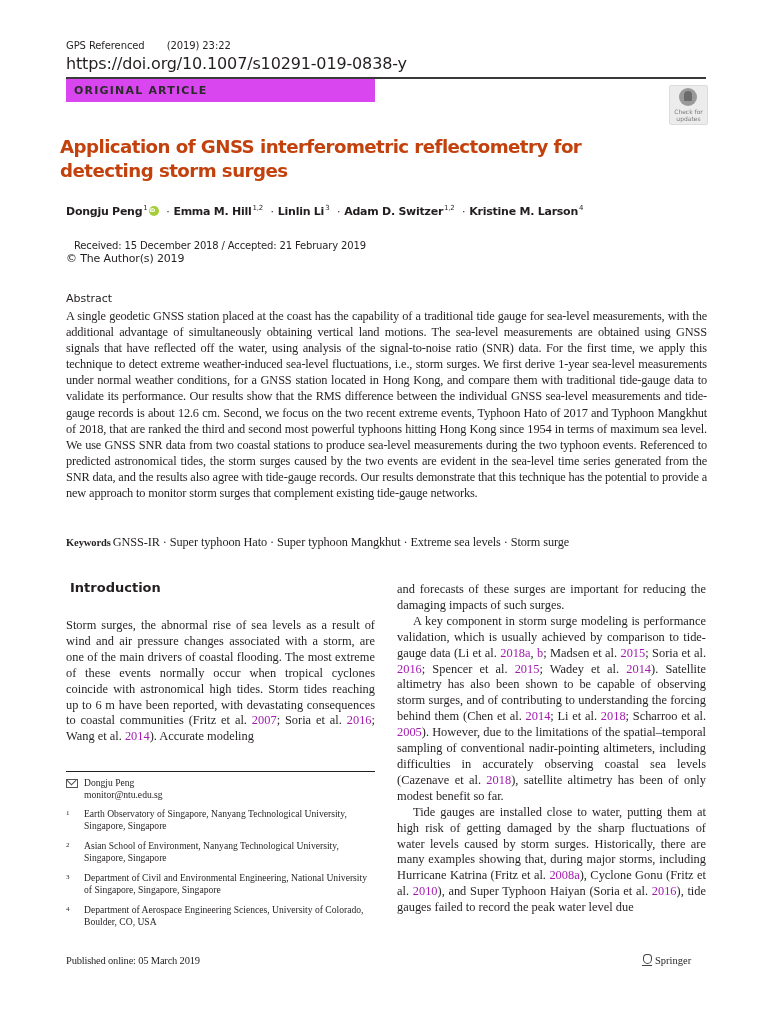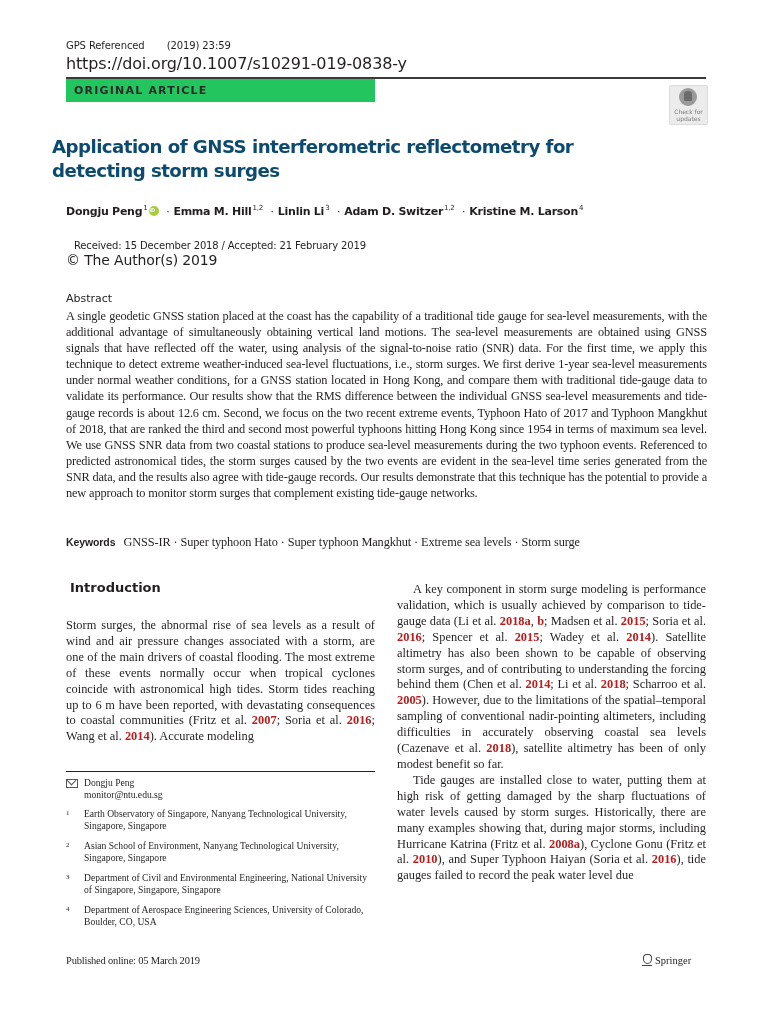--- a/index.html
+++ b/index.html
@@ -6,55 +6,55 @@
   body { width: 771px; height: 1024px; position: relative; overflow: hidden; color: #231f20; }
   .sans { font-family: "DejaVu Sans", "Liberation Sans", sans-serif; }
   .serif { font-family: "Liberation Serif", "DejaVu Serif", serif; }
   .abs { position: absolute; }
 
   #journal-line { left: 66px; top: 40px; font-size: 10px; letter-spacing: -0.1px; }
   #journal-line .vol { margin-left: 22px; }
   #doi-line { left: 66px; top: 54px; font-size: 16px; letter-spacing: -0.15px; }
 
   #top-rule { left: 66px; top: 77px; width: 640px; height: 2px; background: #3a3a3a; }
-  #article-type-band { left: 66px; top: 79px; width: 309px; height: 23px; background: #22c55e; }
+  #article-type-band { left: 66px; top: 79px; width: 309px; height: 23px; background: #d946ef; }
   #article-type-band span { position: absolute; left: 8px; top: 5px; font-size: 11px; font-weight: bold; letter-spacing: 1.2px; color: #2b2b2b; }
 
   #check-updates { left: 669px; top: 85px; width: 37px; height: 38px; background: #ececec; border: 1px solid #dcdcdc; border-radius: 2px; }
   #check-updates .ring { position: absolute; left: 9px; top: 2px; width: 18px; height: 18px; border-radius: 50%; background: #9a9a9a; }
   #check-updates .ring::after { content: ""; position: absolute; left: 5px; top: 3px; width: 8px; height: 10px; border-radius: 4px 4px 1px 1px; background: #6b6b6b; }
   #check-updates .lbl { position: absolute; left: 0; width: 37px; text-align: center; font-size: 6px; line-height: 7px; color: #7a7a7a; }
   #check-updates .l1 { top: 22px; }
   #check-updates .l2 { top: 29px; }
 
-  #title { left: 52px; top: 135px; width: 620px; font-size: 18.2px; line-height: 24px; font-weight: bold; letter-spacing: -0.55px; color: #0c4a6e; }
+  #title { left: 60px; top: 135px; width: 620px; font-size: 18.2px; line-height: 24px; font-weight: bold; letter-spacing: -0.55px; color: #c2410c; }
 
   #authors { left: 66px; top: 204px; font-size: 11px; font-weight: bold; letter-spacing: -0.25px; white-space: nowrap; }
   #authors sup { font-size: 7px; font-weight: normal; vertical-align: 5px; margin-left: 1px; }
   #authors .sep { font-weight: normal; margin: 0 4px; }
   #orcid-icon { display: inline-block; width: 10px; height: 10px; border-radius: 50%; background: #a6ce39; vertical-align: -1px; margin-left: 1px; position: relative; }
   #orcid-icon::after { content: "iD"; position: absolute; left: 1px; top: 1px; font-size: 5px; color: #fff; font-weight: bold; }
 
   #received { left: 74px; top: 240px; font-size: 10px; letter-spacing: -0.15px; }
-  #copyright { left: 66px; top: 252px; font-size: 14px; letter-spacing: -0.15px; }
+  #copyright { left: 66px; top: 252px; font-size: 11px; letter-spacing: -0.15px; }
 
   #abstract-heading { left: 66px; top: 292px; font-size: 11px; font-weight: normal; }
   #abstract-body { left: 66px; top: 308px; width: 641px; font-size: 12.35px; line-height: 16.1px; text-align: justify; letter-spacing: -0.15px; }
 
   #keywords { left: 66px; top: 535px; font-size: 12.3px; letter-spacing: -0.1px; white-space: nowrap; }
-  #keywords .kw-label { font-family: Liberation Sans, sans-serif; font-weight: bold; font-size: 10.5px; margin-right: 8px; text-align: right; }
+  #keywords .kw-label { font-family: Liberation Serif, serif; font-weight: bold; font-size: 10.5px; margin-right: 2px; text-align: right; }
 
   #intro-heading { left: 70px; top: 580px; font-size: 13px; font-weight: bold; }
 
   .col { font-size: 12.4px; line-height: 15.9px; text-align: justify; letter-spacing: 0px; }
   #col-left { left: 66px; top: 618px; width: 309px; }
   #col-right { left: 397px; top: 582px; width: 309px; }
   .col p { margin: 0; }
   .col p.indent { text-indent: 16px; }
-  .cite { color: #b91c1c; font-weight: bold; }
+  .cite { color: #a21caf; }
 
   #footnote-rule { left: 66px; top: 771px; width: 309px; height: 1px; background: #231f20; }
   #contact { left: 66px; top: 777px; font-size: 9.6px; line-height: 12px; }
   #mail-icon { position: absolute; left: 0; top: 2px; width: 10px; height: 7px; border: 1px solid #555; }
   #mail-icon::after { content: ""; position: absolute; left: 1px; top: -3px; width: 6px; height: 6px; border-right: 1px solid #555; border-bottom: 1px solid #555; transform: rotate(45deg); }
   #contact .name, #contact .email { position: absolute; left: 18px; white-space: nowrap; }
   #contact .name { top: 0; }
   #contact .email { top: 12px; }
 
   .aff { position: absolute; left: 66px; width: 309px; font-size: 9.6px; line-height: 12px; }
@@ -64,21 +64,21 @@
   #published { left: 66px; top: 955px; font-size: 10.5px; letter-spacing: -0.2px; }
   #springer { left: 642px; top: 954px; font-size: 10.5px; white-space: nowrap; }
   #springer-icon { display: inline-block; width: 10px; height: 12px; position: relative; vertical-align: -2px; margin-right: 3px; }
   #springer-icon::before { content: ""; position: absolute; left: 1px; top: 0; width: 7px; height: 8px; border: 1px solid #444; border-radius: 40% 40% 50% 50%; }
   #springer-icon::after { content: ""; position: absolute; left: 0; bottom: 0; width: 10px; height: 1px; background: #444; }
 </style>
 </head>
 <body>
 
 <div id="journal-line" class="abs sans">
-  <span>GPS Referenced</span><span class="vol">(2019) 23:59</span>
+  <span>GPS Referenced</span><span class="vol">(2019) 23:22</span>
 </div>
 <div id="doi-line" class="abs sans">https://doi.org/10.1007/s10291-019-0838-y</div>
 
 <div id="top-rule" class="abs"></div>
 <div id="article-type-band" class="abs sans">
   <span>ORIGINAL ARTICLE</span>
 </div>
 
 <div id="check-updates" class="abs sans">
   <div class="ring"></div>
@@ -106,20 +106,21 @@
   <span class="kw-label">Keywords</span><span>GNSS-IR · Super typhoon Hato · Super typhoon Mangkhut · Extreme sea levels · Storm surge</span>
 </div>
 
 <div id="intro-heading" class="abs sans">Introduction</div>
 
 <div id="col-left" class="abs serif col">
   <p><span>Storm surges, the abnormal rise of sea levels as a result of wind and air pressure changes associated with a storm, are one of the main drivers of coastal flooding. The most extreme of these events normally occur when tropical cyclones coincide with astronomical high tides. Storm tides reaching up to 6 m have been reported, with devastating consequences to coastal communities (Fritz et al. </span><span class="cite">2007</span><span>; Soria et al. </span><span class="cite">2016</span><span>; Wang et al. </span><span class="cite">2014</span><span>). Accurate modeling</span></p>
 </div>
 
 <div id="col-right" class="abs serif col">
+  <p>and forecasts of these surges are important for reducing the damaging impacts of such surges.</p>
   <p class="indent"><span>A key component in storm surge modeling is performance validation, which is usually achieved by comparison to tide-gauge data (Li et al. </span><span class="cite">2018a</span><span>, </span><span class="cite">b</span><span>; Madsen et al. </span><span class="cite">2015</span><span>; Soria et al. </span><span class="cite">2016</span><span>; Spencer et al. </span><span class="cite">2015</span><span>; Wadey et al. </span><span class="cite">2014</span><span>). Satellite altimetry has also been shown to be capable of observing storm surges, and of contributing to understand­ing the forcing behind them (Chen et al. </span><span class="cite">2014</span><span>; Li et al. </span><span class="cite">2018</span><span>; Scharroo et al. </span><span class="cite">2005</span><span>). However, due to the limitations of the spatial–temporal sampling of conventional nadir-pointing altimeters, including difficulties in accurately observing coastal sea levels (Cazenave et al. </span><span class="cite">2018</span><span>), satellite altimetry has been of only modest benefit so far.</span></p>
   <p class="indent"><span>Tide gauges are installed close to water, putting them at high risk of getting damaged by the sharp fluctuations of water levels caused by storm surges. Historically, there are many examples showing that, during major storms, includ­ing Hurricane Katrina (Fritz et al. </span><span class="cite">2008a</span><span>), Cyclone Gonu (Fritz et al. </span><span class="cite">2010</span><span>), and Super Typhoon Haiyan (Soria et al. </span><span class="cite">2016</span><span>), tide gauges failed to record the peak water level due</span></p>
 </div>
 
 <div id="footnote-rule" class="abs"></div>
 <div id="contact" class="abs serif">
   <span id="mail-icon"></span>
   <span class="name">Dongju Peng</span>
   <span class="email">monitor@ntu.edu.sg</span>
 </div>

